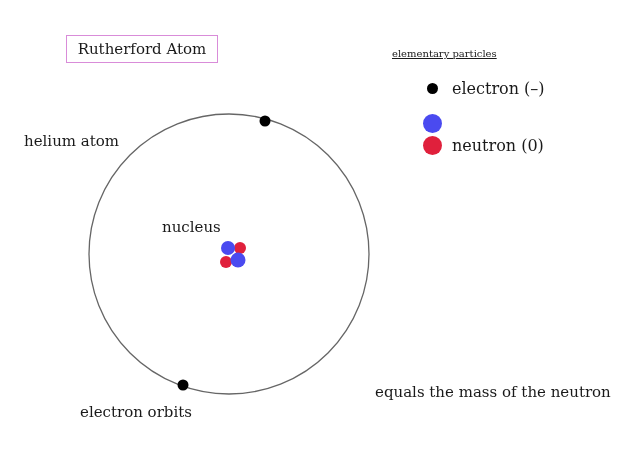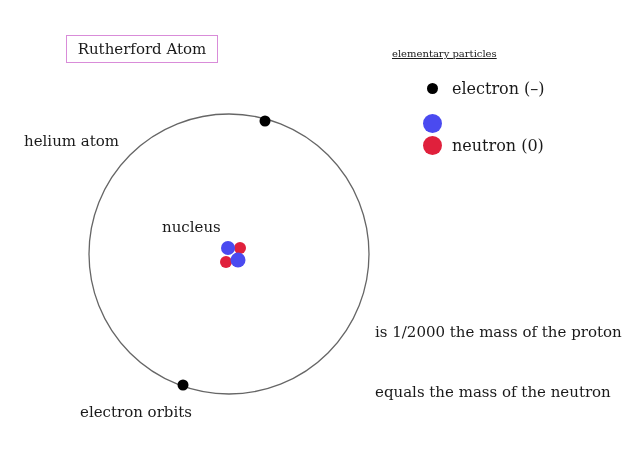--- a/index.html
+++ b/index.html
@@ -45,17 +45,16 @@
 </div>
 <div class="abs legend-item" style="left:423px; top:114px;">
   <span class="dot" style="width:19px;height:19px;background:#4a4af0;margin-right:10px;"></span>
 </div>
 <div class="abs legend-item" style="left:423px; top:136px;">
   <span class="dot" style="width:19px;height:19px;background:#e0203c;margin-right:10px;"></span>
   <span>neutron (0)</span>
 </div>
 
 <div class="abs note" style="top:322px;">
-  <div>is 1/2000 the mass of the proton</div>
 </div>
 <div class="abs note" style="top:382px;">
   <div>equals the mass of the neutron</div>
 </div>
 
 </body></html>

